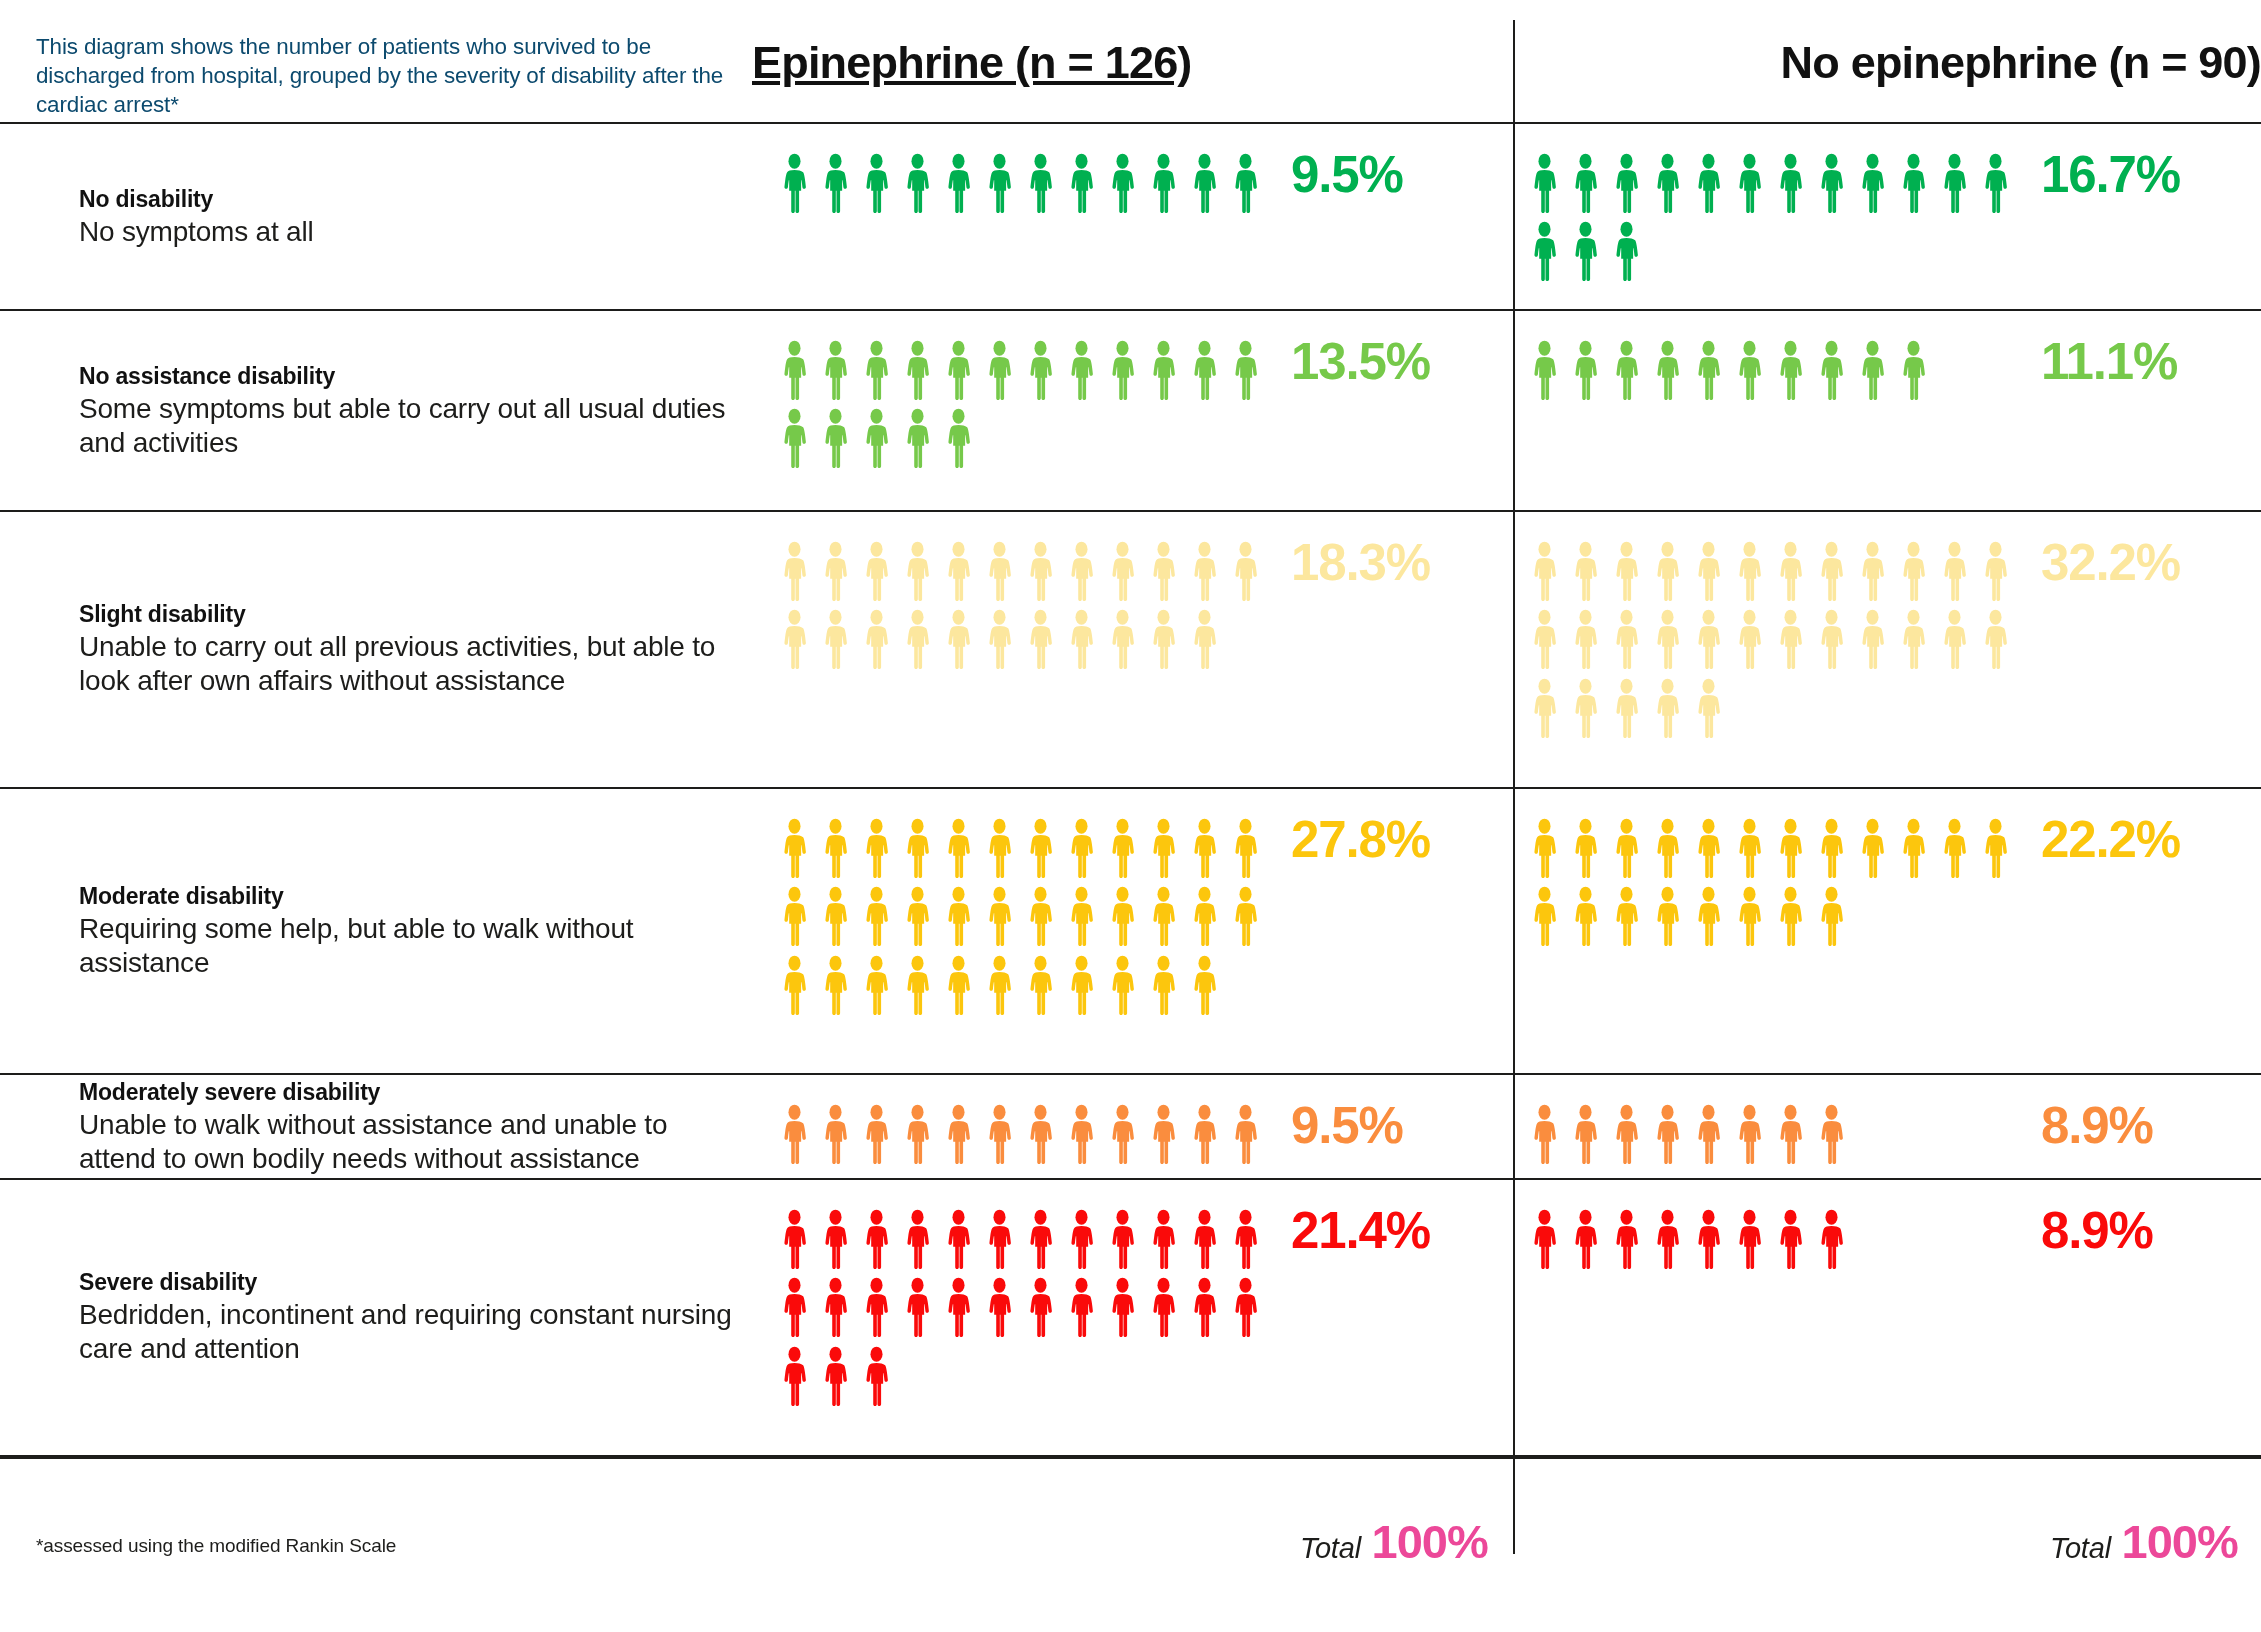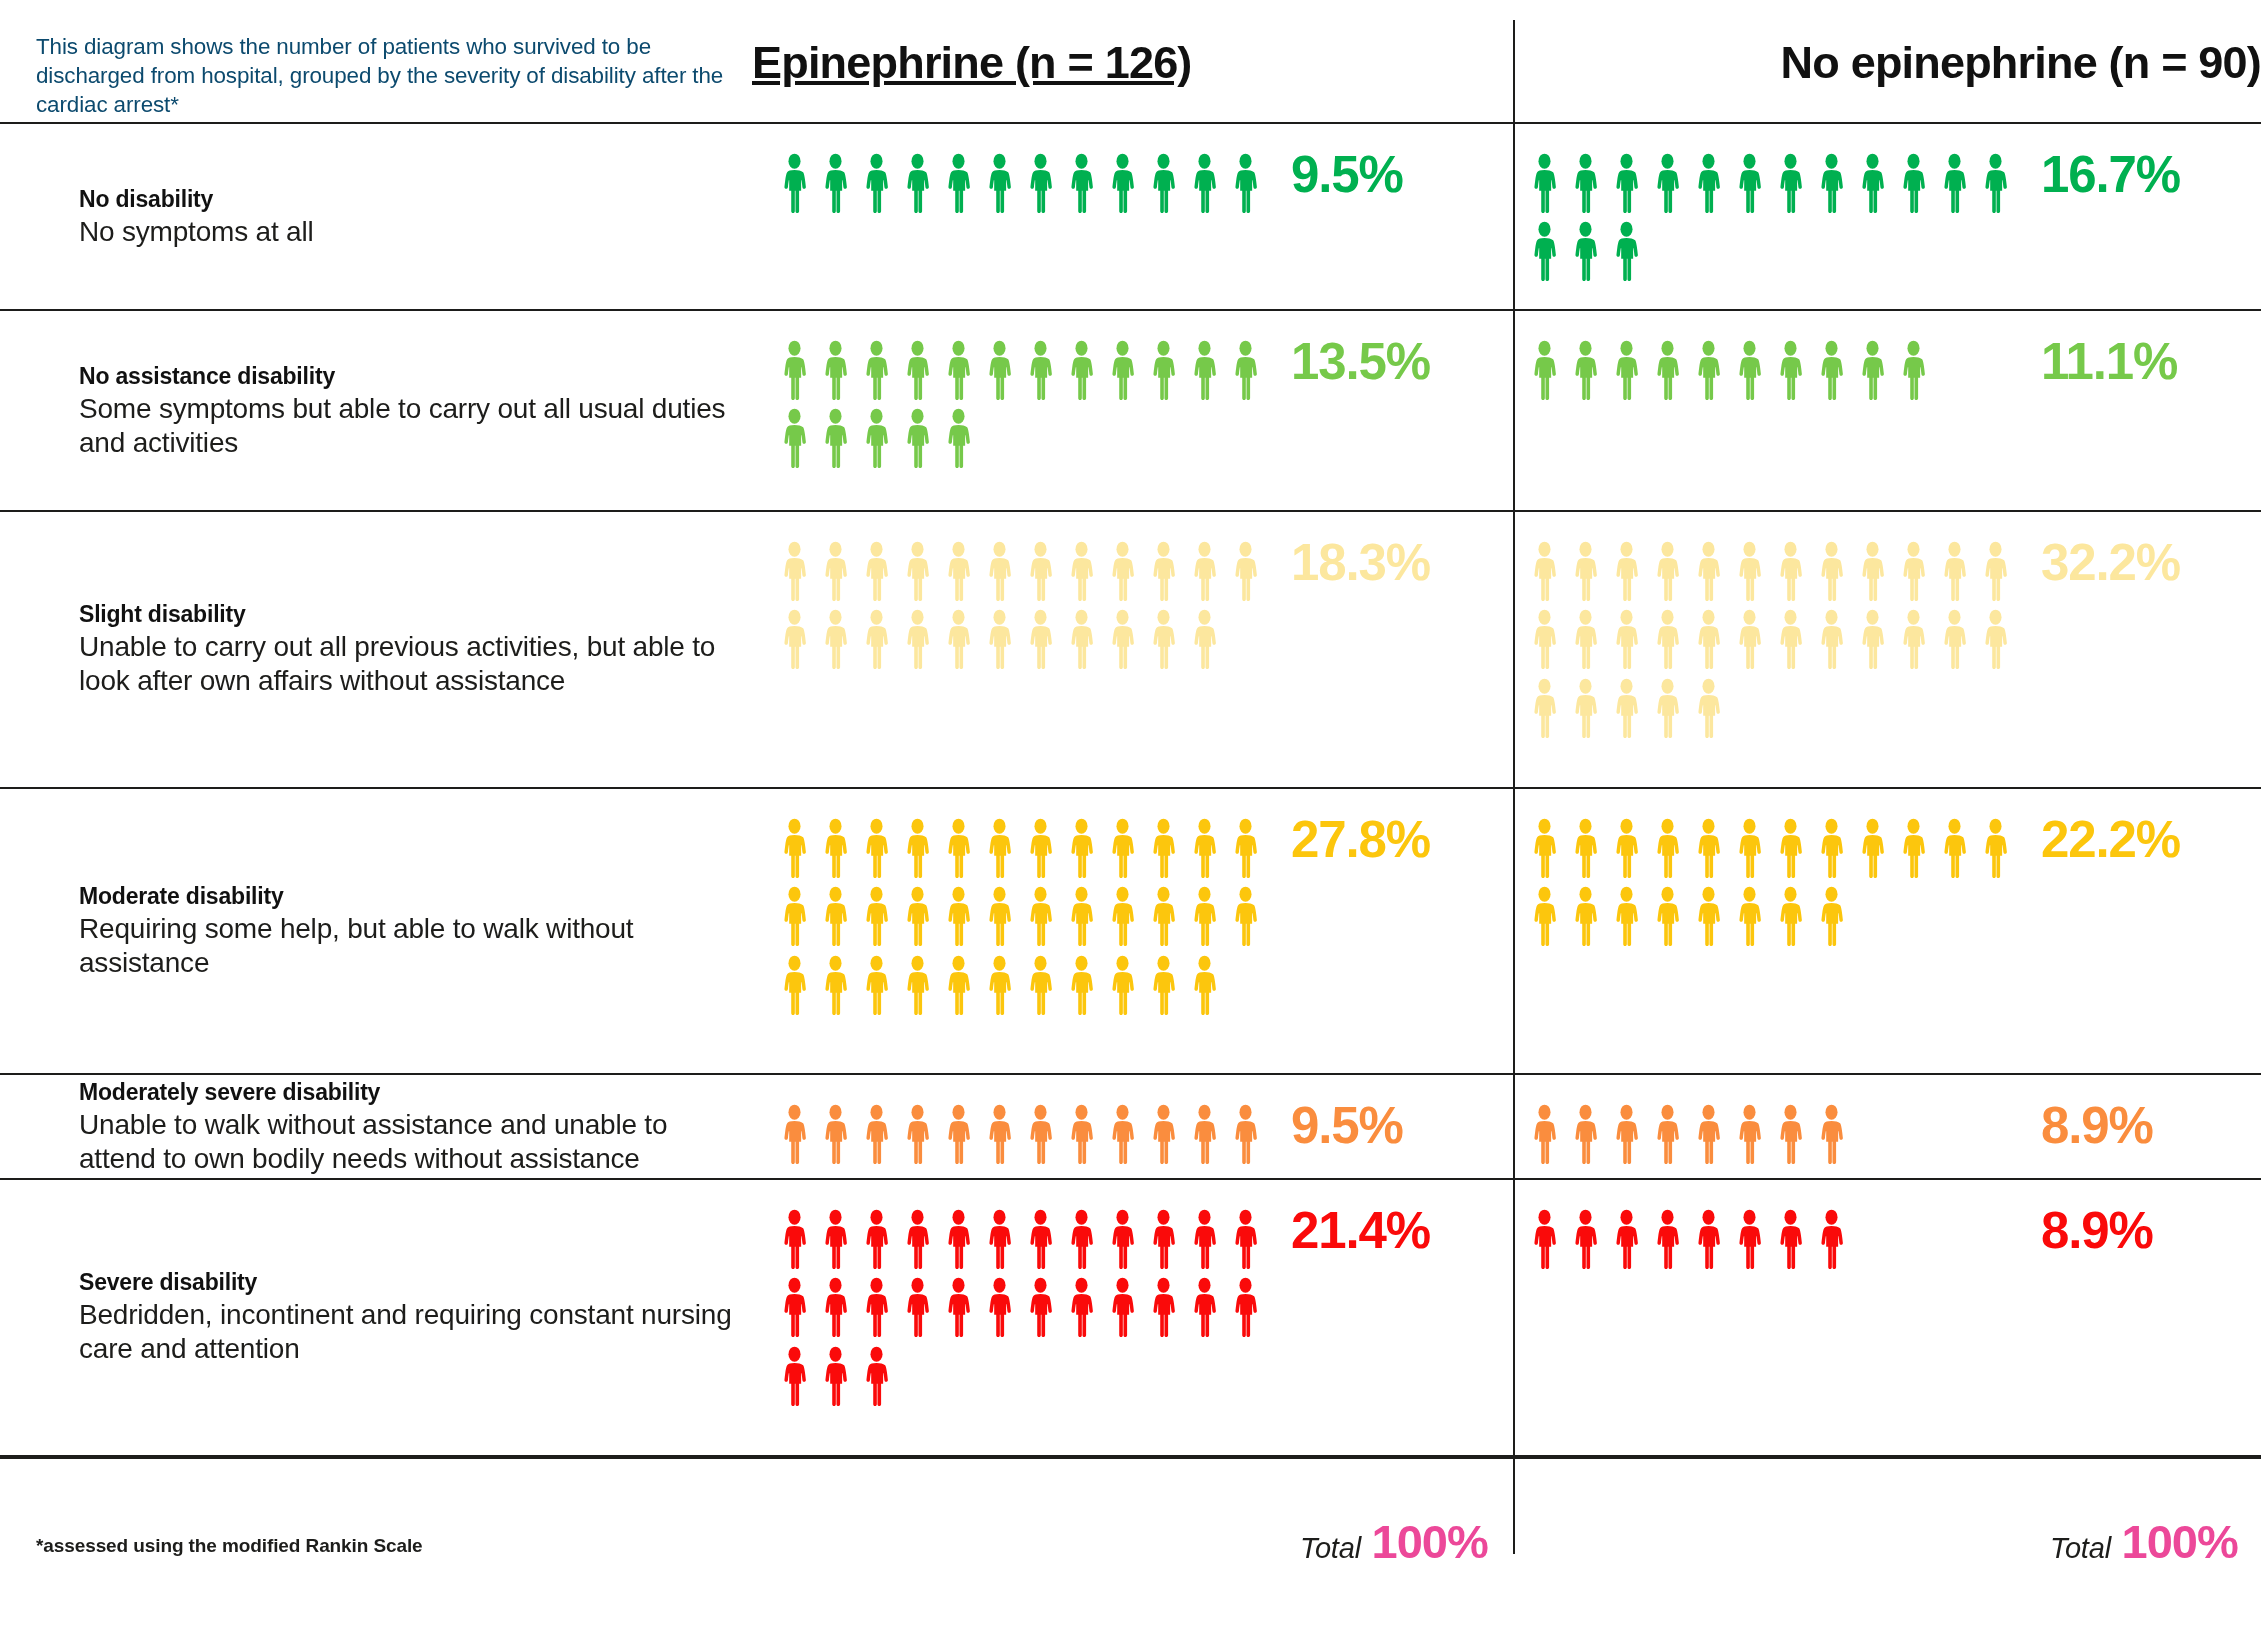--- a/index.html
+++ b/index.html
@@ -72,21 +72,21 @@
   }
 
   
   .footer{
     position:absolute;left:0;width:2261px;
     border-top:4px solid #1d1d1b;
     box-sizing:border-box;
   }
   .footnote{
     position:absolute;left:36px;top:76px;
-    font-size:19px;font-weight:700;color:#1d1d1b;letter-spacing:-0.1px;
+    font-size:19px;font-weight:400;color:#1d1d1b;letter-spacing:-0.1px;
   }
   .totalbox{position:absolute;top:55px;display:flex;align-items:baseline;justify-content:flex-end;}
   .totalbox.epi{left:764px;width:724px;}
   .totalbox.noepi{left:1514px;width:724px;}
   .total-lbl{font-size:29px;font-weight:400;color:#1d1d1b;margin-right:10.5px;letter-spacing:-0.2px;font-style:italic;}
   .total-val{font-size:47px;font-weight:700;color:#ec4899;letter-spacing:-0.9px;}
 </style>
 </head>
 <body>
 

